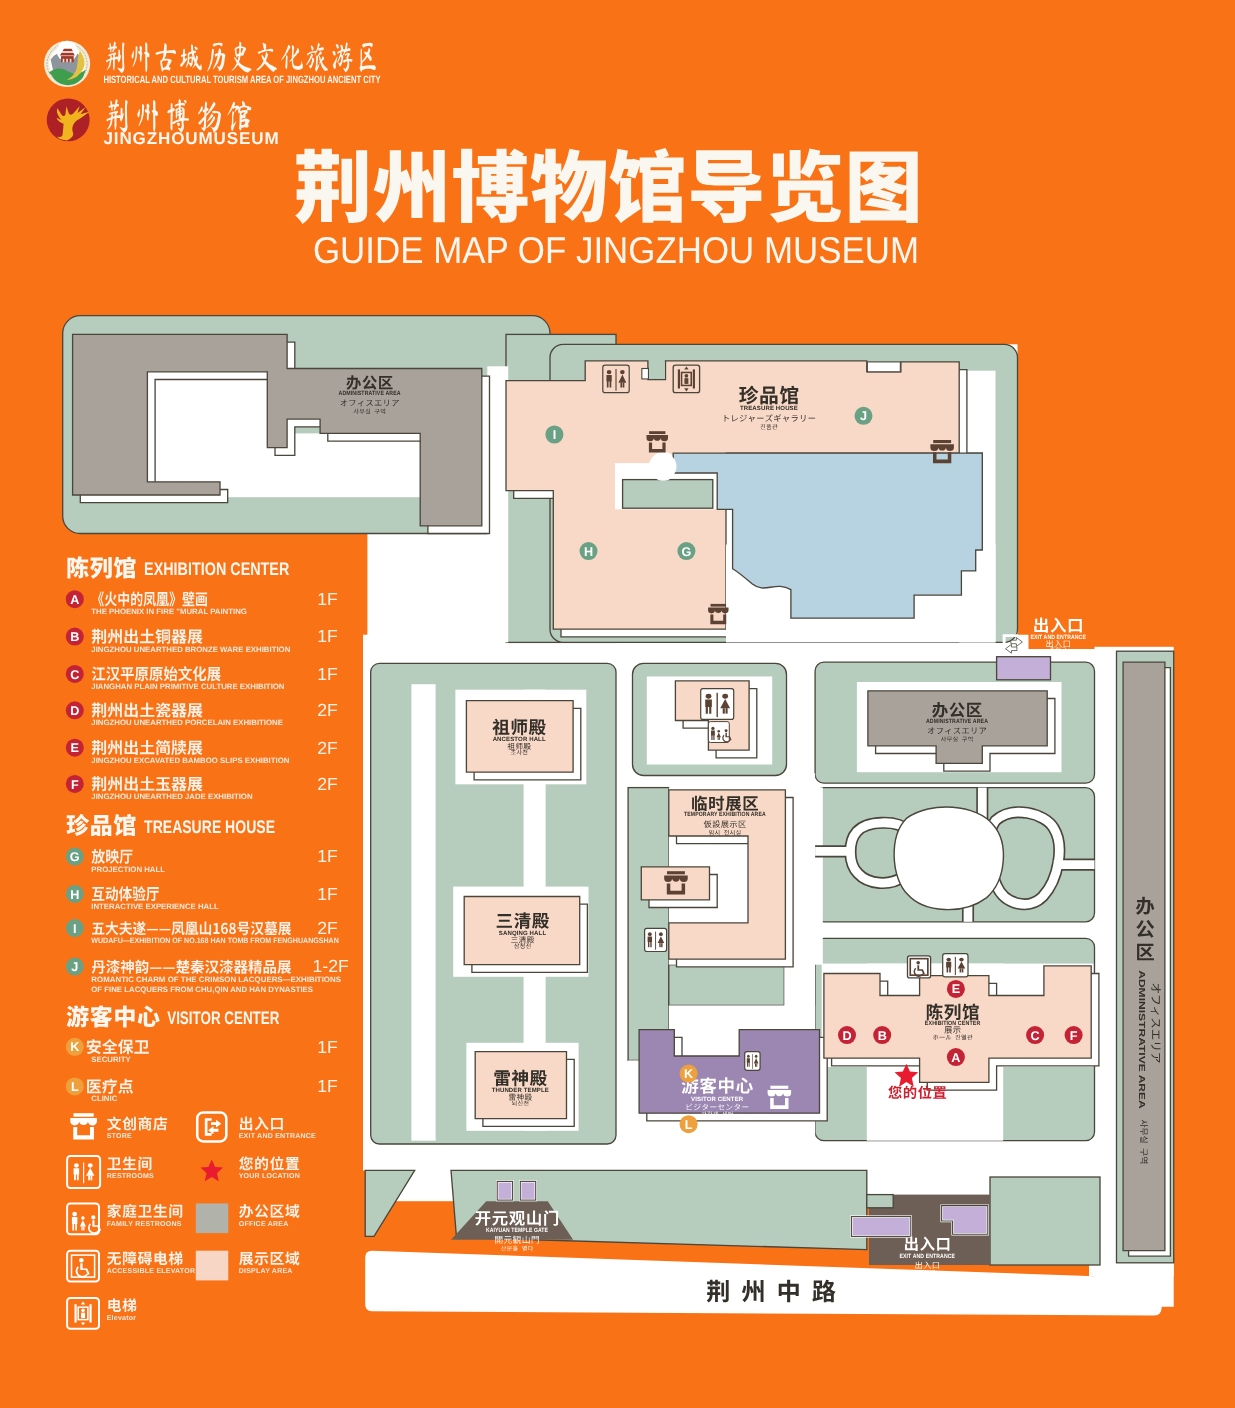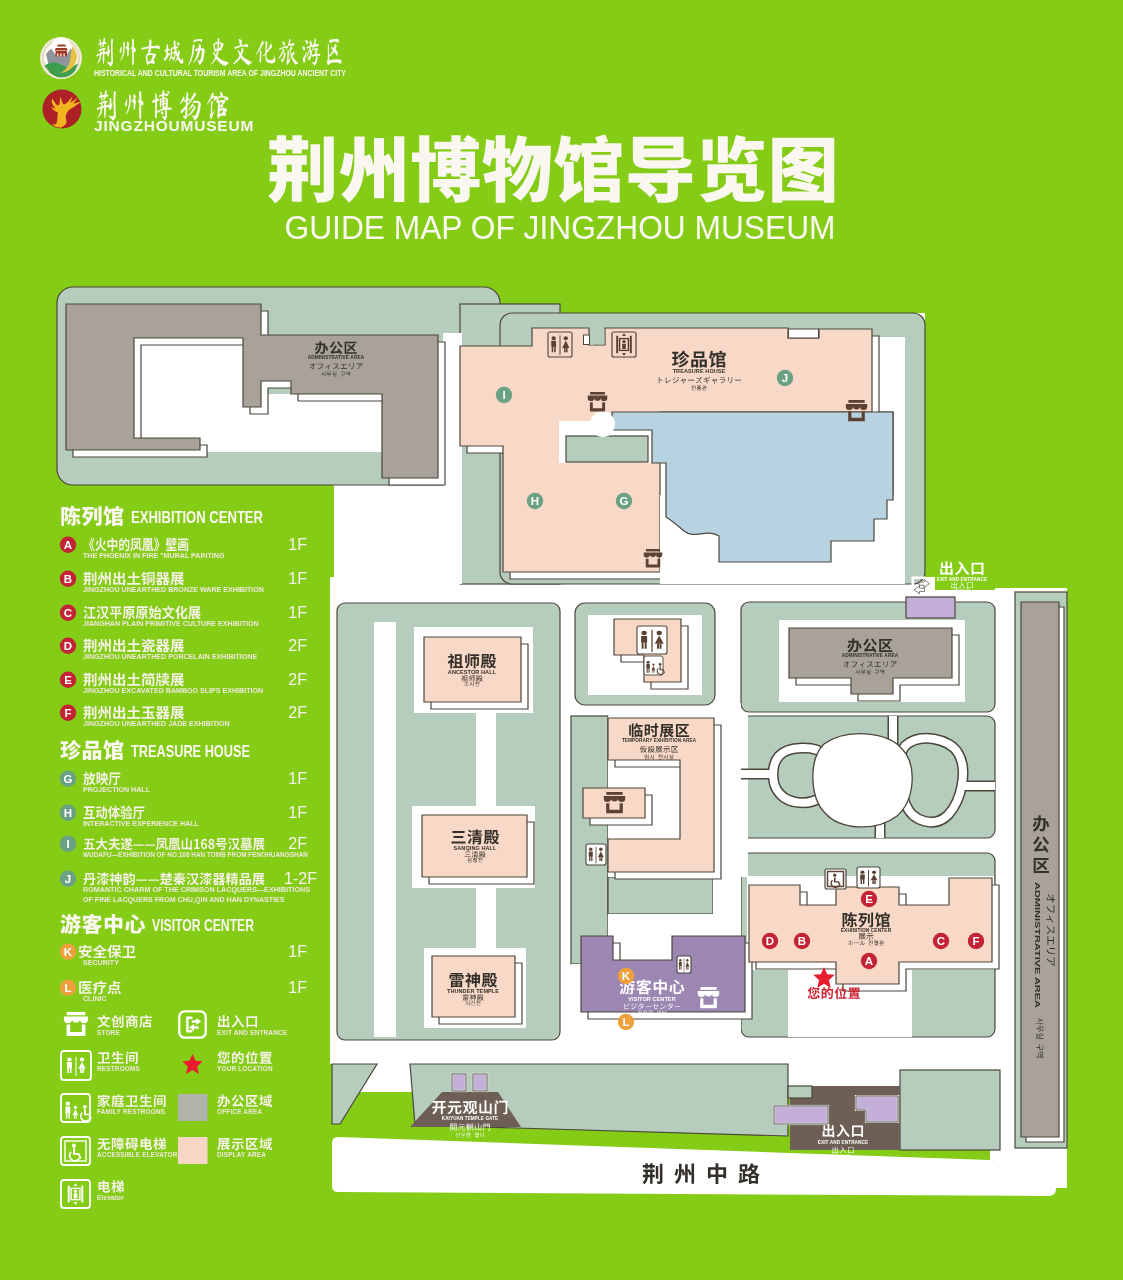--- a/index.html
+++ b/index.html
@@ -1,14 +1,14 @@
 <!DOCTYPE html>
 <html><head><meta charset="utf-8"><style>
 html,body{margin:0;padding:0;background:#6d5f55;}
-#pg{position:relative;width:1123px;height:1280px;background:#84cc16;overflow:hidden;}
+#pg{position:relative;width:1123px;height:1280px;background:#f97316;overflow:hidden;}
 svg{position:absolute;left:0;top:0;}
 </style></head><body>
 <div id="pg">
 <svg width="1123" height="1280" viewBox="0 0 1123 1280">
       <defs>
         <path id="gm8346" d="M682 -567Q697 -555 701 -538Q705 -522 703 -493Q697 -397 702 -397Q705 -397 718 -416Q743 -458 742 -412Q742 -372 721 -312Q700 -252 677 -227Q667 -215 663 -207Q651 -186 630 -212Q605 -245 605 -273Q605 -291 603 -294Q601 -296 563 -294Q525 -293 506 -293H485L482 -268Q480 -244 481 -172Q484 -65 471 -50Q468 -47 466 -21Q459 39 438 35Q434 35 428 30Q414 15 414 -16Q414 -37 408 -66Q401 -94 406 -125Q411 -156 409 -178Q407 -199 407 -244V-288L389 -284Q372 -281 357 -279Q345 -277 342 -274Q338 -270 335 -254Q329 -232 326 -212Q317 -158 305 -137Q302 -130 302 -122Q302 -114 286 -90Q269 -67 248 -42Q220 -13 190 2Q160 18 156 23Q151 30 146 28Q140 26 140 20Q140 13 151 -2Q162 -18 177 -31Q183 -38 200 -62Q216 -87 220 -97Q225 -107 228 -113Q232 -119 243 -142Q251 -160 262 -207Q273 -254 269 -256Q265 -259 222 -241Q178 -223 161 -211Q148 -201 140 -202Q131 -204 122 -216Q111 -230 113 -243Q116 -253 122 -262Q129 -270 134 -270Q140 -270 194 -288Q248 -306 263 -308Q276 -312 280 -317Q283 -322 289 -349Q293 -377 295 -388Q299 -399 294 -401Q288 -403 275 -398Q251 -388 242 -386Q232 -385 222 -390Q213 -396 211 -400Q209 -403 209 -413Q210 -423 212 -426Q215 -428 225 -430Q239 -433 271 -443Q317 -460 397 -474L471 -489Q504 -496 516 -494Q528 -491 533 -478Q541 -460 530 -443Q518 -426 500 -430Q492 -433 488 -428Q483 -423 485 -413Q489 -398 486 -373L484 -358L498 -361Q513 -364 537 -367Q561 -370 575 -375Q583 -379 594 -378Q604 -376 604 -372Q604 -367 616 -367H628L629 -469Q630 -570 637 -573Q645 -579 660 -577Q674 -575 682 -567ZM409 -427Q404 -427 390 -424Q376 -421 357 -418Q345 -416 342 -414Q338 -412 338 -406Q338 -398 344 -388Q350 -377 350 -358Q350 -340 356 -336Q362 -332 385 -338L411 -343V-377Q411 -410 413 -418Q415 -427 409 -427ZM858 -775Q880 -762 886 -749Q891 -736 881 -714Q873 -693 870 -670Q867 -647 864 -592Q862 -514 862 -511Q862 -505 865 -432Q868 -358 869 -329Q871 -289 871 -234Q871 -179 874 -162Q878 -144 880 -105Q883 -66 885 -54Q887 -42 880 -24Q874 -6 874 3Q874 25 838 64Q802 104 778 107Q767 109 761 107Q755 105 740 95Q719 80 711 71Q703 62 681 46Q632 9 632 -3Q632 -11 622 -16Q614 -21 603 -33Q592 -45 592 -49Q592 -59 653 -39Q724 -16 755 -16Q781 -16 796 -58Q802 -74 802 -114Q801 -154 794 -275Q786 -377 790 -567Q794 -757 802 -776Q814 -800 858 -775ZM495 -803Q531 -780 520 -756Q516 -746 516 -736Q516 -725 506 -704Q496 -683 498 -680Q500 -678 528 -678Q555 -678 564 -671Q575 -661 574 -646Q572 -632 561 -620Q553 -611 547 -610Q541 -609 517 -610L483 -612L468 -580Q451 -547 426 -524Q403 -505 394 -502Q386 -498 380 -507Q376 -513 378 -524Q380 -534 392 -573Q398 -592 398 -600Q398 -608 394 -608Q391 -609 373 -607Q348 -605 346 -604Q343 -602 340 -579Q331 -497 326 -488Q322 -483 312 -488Q302 -494 302 -500Q302 -505 296 -514Q289 -523 288 -556Q288 -588 284 -592Q279 -597 248 -586Q226 -579 220 -578Q214 -578 203 -582Q194 -586 192 -590Q190 -593 191 -602Q192 -615 196 -618Q201 -622 226 -631Q261 -644 264 -650Q267 -655 261 -689Q249 -755 258 -768Q262 -774 265 -774Q268 -775 278 -772Q288 -768 299 -756Q310 -745 310 -739Q310 -734 314 -727Q317 -720 321 -692L324 -664L357 -665Q388 -666 406 -668L422 -670L428 -707Q435 -743 446 -776Q456 -808 462 -811Q470 -815 475 -814Q480 -813 495 -803Z"></path>
         <path id="gm5dde" d="M208 -534Q226 -501 216 -443Q211 -416 207 -386Q201 -343 193 -330Q185 -316 164 -316Q155 -316 150 -320Q146 -323 138 -335Q129 -349 125 -372Q121 -396 124 -410Q127 -419 135 -428Q143 -436 160 -470Q176 -503 179 -516Q183 -528 190 -538Q196 -548 199 -548Q202 -547 208 -534ZM318 -683Q334 -682 357 -654L372 -634L370 -589Q367 -542 361 -500Q355 -458 356 -443Q356 -416 348 -375Q339 -334 327 -310Q321 -298 321 -291Q321 -282 288 -220Q256 -157 243 -142L211 -103Q188 -76 170 -76Q156 -76 175 -103Q191 -128 219 -183Q232 -205 251 -262Q270 -319 270 -331Q270 -339 276 -359Q286 -393 290 -423Q293 -453 294 -542Q295 -629 297 -648Q299 -668 306 -674Q314 -683 318 -683ZM495 -691Q504 -691 516 -686Q528 -681 528 -677Q528 -671 541 -665Q549 -661 558 -647Q566 -633 566 -624Q566 -620 558 -596Q550 -572 547 -541Q545 -519 546 -514Q547 -508 557 -500Q582 -476 574 -436Q571 -422 565 -414Q559 -405 552 -405Q550 -404 547 -362Q544 -284 536 -251Q527 -218 512 -218Q502 -218 492 -230Q482 -242 477 -262Q470 -284 472 -356L474 -429L462 -438Q448 -446 444 -446Q437 -446 414 -470Q392 -493 392 -500Q392 -509 406 -520Q415 -528 421 -530Q427 -532 439 -530Q462 -527 466 -535Q470 -543 468 -592Q464 -650 462 -656Q461 -661 475 -676Q489 -691 495 -691ZM742 -787Q754 -782 770 -766Q786 -750 786 -743Q787 -736 787 -622L788 -508L805 -499Q854 -471 865 -460Q876 -449 878 -426Q879 -401 871 -379Q867 -365 863 -360Q859 -356 850 -354Q840 -352 832 -350Q824 -349 820 -350Q815 -351 815 -353Q815 -356 802 -362Q789 -367 783 -365Q778 -363 780 -323Q788 -140 786 -72Q785 -3 770 47Q759 81 753 84Q747 87 728 67Q710 48 708 26Q702 -26 701 -336V-434L681 -446Q659 -458 653 -471Q649 -482 650 -484Q650 -487 659 -495Q673 -506 684 -509Q700 -512 703 -514Q706 -517 704 -528Q701 -541 698 -641Q696 -720 698 -746Q701 -772 714 -786Q725 -797 742 -787Z"></path>
         <path id="gm53e4" d="M501 -754 524 -735Q544 -717 544 -681Q544 -619 536 -572Q533 -550 535 -548Q542 -541 602 -551Q636 -558 709 -558Q782 -558 804 -564Q825 -571 839 -571Q855 -571 880 -557Q906 -543 919 -527Q928 -515 930 -508Q933 -500 933 -483V-457L906 -454Q880 -449 861 -456Q826 -470 746 -475Q698 -478 616 -478Q534 -478 532 -475Q527 -469 520 -450Q514 -430 512 -413Q511 -398 494 -372Q476 -346 460 -333Q449 -325 446 -317Q442 -311 452 -310Q461 -310 504 -311Q568 -312 584 -308Q599 -305 643 -304Q674 -303 686 -300Q698 -298 717 -289Q746 -275 746 -269Q749 -252 741 -230Q733 -207 724 -201Q716 -198 703 -174Q682 -138 640 -102Q629 -94 631 -86Q633 -80 650 -70Q666 -61 677 -61Q686 -60 693 -50Q698 -43 698 -37Q698 -31 693 -12Q687 15 675 25Q667 32 654 34Q642 36 636 31Q633 27 601 18Q573 10 521 9Q469 8 442 15Q421 21 410 24Q398 26 388 43Q375 62 359 64Q343 66 334 48Q327 33 314 -12Q300 -56 293 -84Q286 -118 277 -150Q268 -181 271 -203L275 -238Q278 -258 282 -264Q286 -269 295 -267Q314 -264 343 -290Q353 -301 355 -301Q360 -301 377 -342Q394 -383 401 -412Q406 -440 406 -459Q406 -475 400 -476Q394 -477 355 -470Q323 -464 320 -466Q317 -468 286 -462Q254 -456 222 -450Q166 -441 145 -425Q135 -417 126 -418Q118 -419 98 -432Q77 -445 70 -454Q64 -462 68 -472Q71 -481 107 -491Q184 -514 353 -536Q417 -546 421 -550Q425 -554 428 -616Q433 -693 440 -724Q447 -756 462 -767Q475 -778 501 -754ZM537 -261Q537 -260 486 -258Q375 -252 352 -230Q345 -223 344 -218Q343 -213 347 -191Q354 -148 370 -97L382 -58Q387 -42 390 -40Q394 -39 429 -50Q464 -61 484 -70Q498 -77 518 -98Q537 -118 550 -140Q568 -169 584 -207Q601 -245 598 -247Q597 -250 568 -256Q559 -258 552 -259Q546 -260 542 -260Q537 -261 537 -261Z"></path>
         <path id="gm57ce" d="M209 -606Q217 -609 234 -588Q252 -567 248 -559Q246 -552 244 -520Q243 -487 241 -478Q238 -465 242 -462Q247 -458 266 -458Q292 -458 304 -448Q317 -438 313 -421Q307 -397 267 -397Q249 -397 246 -392Q242 -387 242 -362Q241 -329 243 -321Q245 -313 253 -308Q262 -304 292 -318Q355 -349 343 -312Q342 -306 339 -301Q332 -288 314 -268Q296 -247 290 -247Q285 -247 230 -188Q207 -164 160 -119L113 -73L91 -75Q70 -76 56 -88Q41 -100 44 -106Q46 -112 49 -132Q54 -159 89 -179Q115 -193 133 -208Q151 -224 153 -233Q157 -245 159 -315L161 -385L149 -377Q137 -370 135 -366Q133 -360 118 -361Q102 -362 89 -368Q61 -382 86 -410Q99 -424 130 -433Q160 -442 162 -444Q163 -446 164 -473Q167 -546 174 -572Q180 -599 197 -604Q208 -606 209 -606ZM706 -660Q749 -652 773 -624Q779 -617 779 -602Q779 -587 771 -581Q763 -573 746 -570Q729 -567 717 -570Q703 -575 672 -605Q642 -635 644 -643Q649 -658 671 -664Q684 -666 690 -664Q695 -663 706 -660ZM576 -706Q582 -701 584 -690Q585 -680 586 -647Q589 -580 601 -548Q604 -542 612 -541Q619 -540 652 -542Q683 -543 692 -542Q701 -540 706 -535Q714 -526 710 -510Q708 -492 698 -484Q688 -477 667 -477Q637 -477 631 -474Q625 -470 627 -453Q629 -435 632 -426Q634 -418 638 -404Q641 -390 651 -370L671 -331Q686 -300 690 -298Q693 -297 695 -308Q695 -310 696 -316Q700 -330 705 -350Q710 -370 712 -385Q715 -400 726 -402Q756 -410 780 -380Q803 -349 789 -318Q783 -306 776 -284Q769 -261 761 -248Q744 -227 745 -215Q746 -203 767 -181Q802 -144 834 -117Q866 -90 877 -90Q883 -90 896 -106Q909 -121 909 -128Q909 -134 916 -148Q922 -162 925 -162Q928 -162 934 -143Q940 -124 940 -113Q940 -98 949 -86Q956 -77 956 -72Q957 -67 951 -47Q945 -19 945 -4Q945 7 942 10Q939 14 926 20Q908 29 880 26Q863 25 854 22Q845 20 828 8Q807 -6 770 -42Q732 -79 714 -103Q698 -122 691 -122Q684 -122 648 -87Q588 -29 569 -29Q561 -29 560 -31Q559 -33 562 -38Q568 -48 579 -60Q592 -75 618 -114Q644 -154 649 -168Q657 -184 651 -195L632 -229Q618 -254 608 -274Q605 -281 602 -286Q599 -290 597 -292Q595 -294 594 -293Q591 -290 582 -233Q574 -185 564 -158Q553 -132 533 -107Q520 -91 504 -82Q489 -74 482 -76Q477 -78 467 -99Q460 -114 434 -144Q407 -174 401 -174Q399 -174 381 -149Q363 -124 359 -116Q356 -108 324 -74Q292 -41 288 -41Q268 -41 330 -164Q353 -210 360 -258Q368 -305 365 -389L363 -457L374 -467Q386 -478 417 -492Q448 -507 472 -512Q503 -520 510 -524Q518 -527 518 -538Q518 -552 511 -574Q504 -596 502 -650Q500 -705 506 -710Q513 -716 513 -722Q513 -727 522 -731Q545 -741 576 -706ZM519 -460Q500 -461 468 -452Q437 -443 431 -435Q428 -431 428 -394Q428 -357 430 -351Q433 -345 458 -356Q509 -380 545 -368Q561 -363 564 -366Q567 -368 554 -398Q542 -427 536 -443Q533 -453 530 -456Q526 -460 519 -460ZM522 -325Q507 -328 472 -315Q449 -307 440 -309Q431 -312 428 -302Q425 -292 421 -256Q416 -218 415 -214Q414 -209 438 -197Q461 -185 480 -184Q499 -183 509 -193Q514 -199 522 -238Q530 -276 530 -303Q530 -324 522 -325Z"></path>
         <path id="gm5386" d="M371 -594Q399 -580 407 -559Q410 -551 403 -530Q396 -510 392 -470Q388 -430 381 -406Q374 -381 370 -349Q363 -300 321 -198Q296 -137 263 -82Q251 -61 249 -54Q240 -36 196 7Q132 71 118 71Q107 71 144 12Q146 8 148 6Q156 -7 161 -16Q166 -25 178 -48Q202 -89 228 -150Q255 -211 263 -241L272 -276L284 -319Q290 -341 294 -381Q310 -519 318 -550Q326 -574 326 -582Q326 -589 333 -594Q347 -606 371 -594ZM666 -603Q676 -592 680 -592Q683 -592 698 -571Q719 -538 705 -498Q699 -481 702 -479Q706 -477 742 -474Q778 -471 794 -472Q813 -473 826 -466Q840 -460 864 -438Q878 -427 882 -421Q885 -415 885 -405Q885 -388 877 -367Q869 -346 859 -296Q849 -247 846 -232Q842 -216 838 -189Q836 -160 816 -116Q797 -73 776 -48Q762 -31 738 -6Q714 18 707 24Q670 51 644 51Q628 51 623 54Q615 60 609 31Q609 26 608 20Q603 -19 554 -70Q516 -108 538 -99Q540 -99 543 -96Q557 -89 562 -91Q567 -93 591 -85Q621 -75 633 -77Q645 -79 662 -97Q687 -125 716 -199Q738 -259 742 -343Q743 -378 742 -388Q742 -397 736 -405Q728 -415 706 -415Q704 -415 700 -417Q687 -417 680 -408Q674 -399 650 -342Q642 -327 638 -317Q626 -288 606 -252Q585 -216 579 -202Q573 -189 556 -173Q540 -157 525 -141Q509 -124 460 -77Q411 -30 402 -23Q353 13 352 5Q352 1 382 -50Q413 -100 424 -113Q436 -129 436 -134Q436 -138 440 -139Q446 -143 470 -182Q494 -221 504 -247Q525 -293 543 -344Q561 -396 561 -406Q561 -411 548 -406Q536 -402 520 -393Q504 -384 497 -377Q482 -360 472 -363Q449 -370 443 -407Q440 -425 436 -430Q431 -436 440 -444Q452 -460 540 -473Q581 -478 584 -482Q586 -487 590 -508Q593 -532 612 -577Q618 -592 618 -598Q618 -603 628 -611Q646 -625 666 -603ZM756 -691Q734 -655 694 -690Q678 -703 663 -707Q644 -711 576 -709Q509 -707 484 -701Q461 -696 452 -692Q443 -688 426 -673Q419 -666 414 -665Q410 -664 400 -667Q360 -681 358 -712Q358 -724 360 -728Q362 -733 371 -739Q399 -756 507 -769Q561 -777 644 -778Q728 -778 744 -772Q761 -765 764 -738Q768 -712 756 -691Z"></path>

